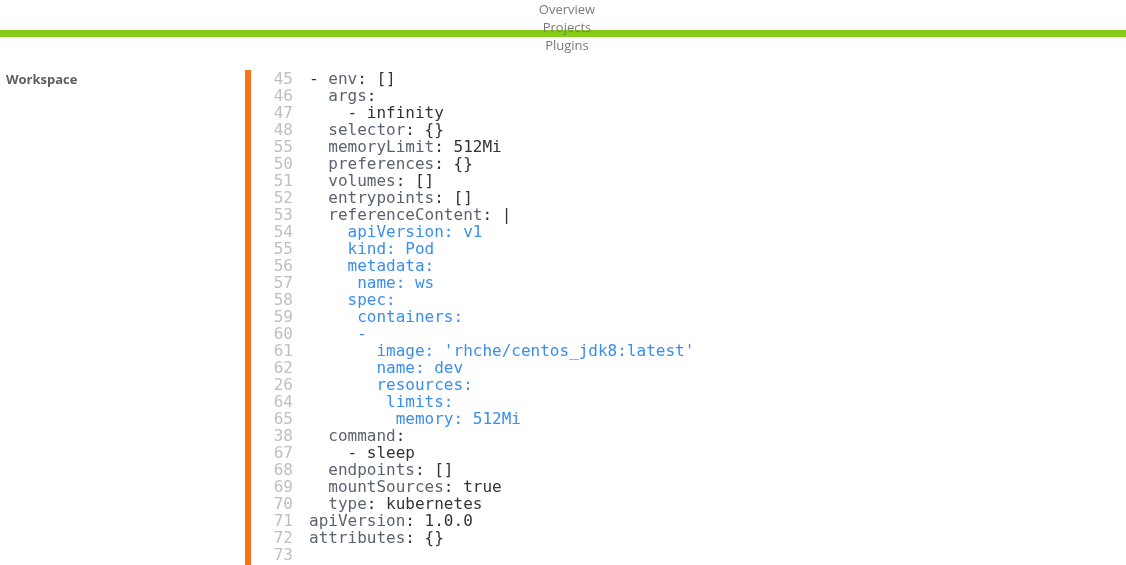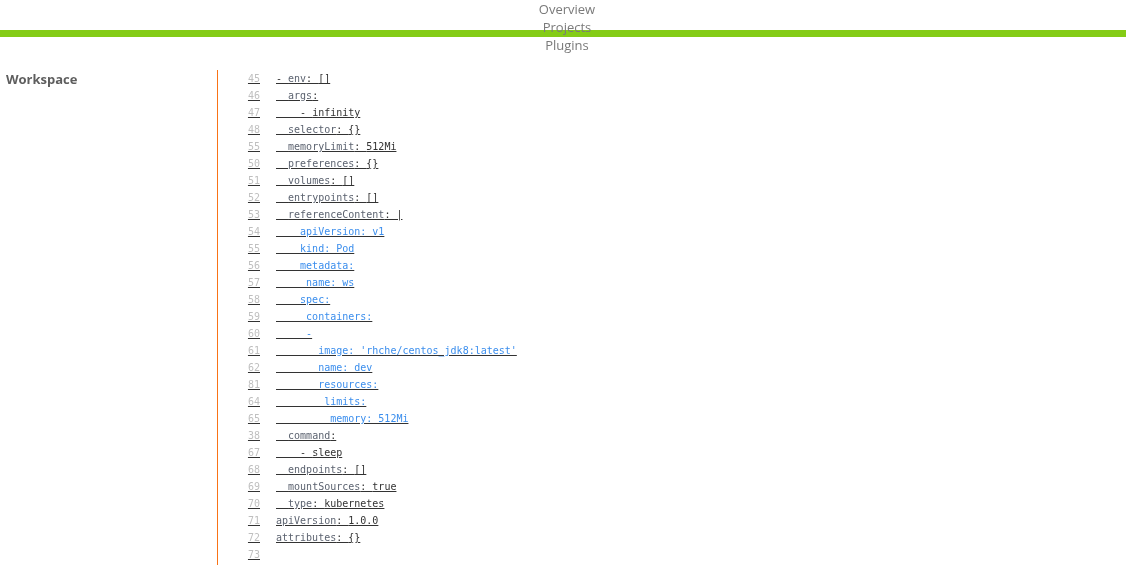--- a/index.html
+++ b/index.html
@@ -32,38 +32,38 @@
     height: 100%;
     display: flex;
     align-items: center;
   }
   .tab.active {
     color: #3b8eed;
   }
   .content {
     display: flex;
     margin-top: 33px;
+    gap: 28px;
   }
   .side-label {
     width: 217px;
     padding-left: 6px;
     font-weight: 700;
     font-size: 13px;
     color: #5e5e5e;
   }
   .editor-wrap {
     flex: 1;
-    border-left: 1px solid #f97316;
+    border-left: 6px solid #f97316;
     display: flex;
     font-family: "DejaVu Sans Mono", "Menlo", "Consolas", monospace;
-    font-size: 10px;
+    font-size: 16px;
     line-height: 17px;
     height: 495px;
     overflow: hidden;
-    text-decoration: underline;
   }
   .gutter {
     width: 52px;
     text-align: right;
     color: #bfbfbf;
     padding-right: 10px;
     user-select: none;
   }
   .gutter .ln {
     display: block;
@@ -108,21 +108,21 @@
         <span class="ln">53</span>
         <span class="ln">54</span>
         <span class="ln">55</span>
         <span class="ln">56</span>
         <span class="ln">57</span>
         <span class="ln">58</span>
         <span class="ln">59</span>
         <span class="ln">60</span>
         <span class="ln">61</span>
         <span class="ln">62</span>
-        <span class="ln">81</span>
+        <span class="ln">26</span>
         <span class="ln">64</span>
         <span class="ln">65</span>
         <span class="ln">38</span>
         <span class="ln">67</span>
         <span class="ln">68</span>
         <span class="ln">69</span>
         <span class="ln">70</span>
         <span class="ln">71</span>
         <span class="ln">72</span>
         <span class="ln">73</span>

